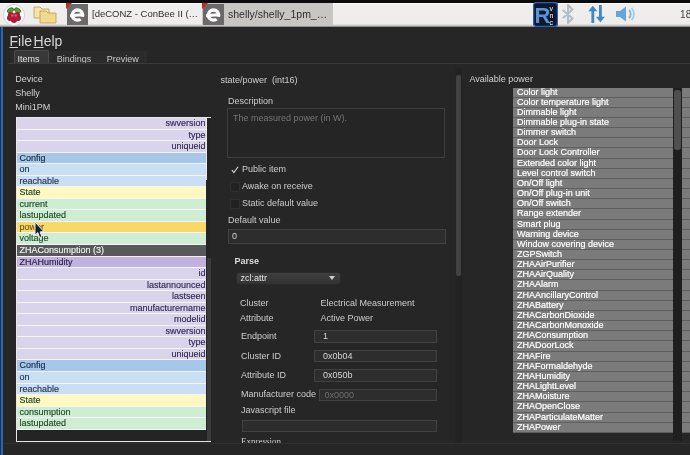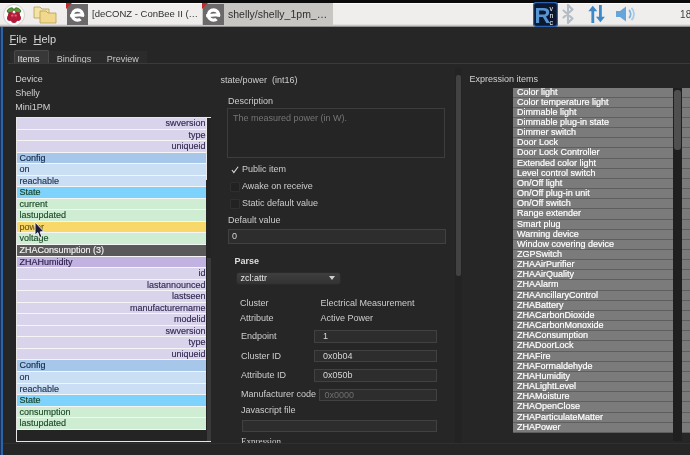--- a/index.html
+++ b/index.html
@@ -8,37 +8,37 @@
 
 #taskbar { position:absolute; left:0; top:0; width:690px; height:27px;
  background:linear-gradient(180deg,#0c0c0c 0,#0c0c0c 3px,#fcfcfa 3px,#fcfcfa 4.5px,#f0efed 4.5px,#eeedeb 24px,#d2d1cf 25px,#bdbcba 26px,#8e8e8e 26px,#8e8e8e 27px); }
 #btn2 { position:absolute; left:201.5px; top:3px; width:131px; height:23px; background:#c8c6c2; }
 .wicon { position:absolute; top:4px; width:21px; height:21px; background:#6b6969; }
 .rtri { position:absolute; left:0; top:0; width:0; height:0; border-top:6px solid #c62828; border-right:6px solid transparent; }
 .wtitle { position:absolute; top:8px; font-size:9.5px; color:#2f2f2f; }
 #clock { position:absolute; left:680px; top:9px; font-size:10px; color:#414141; letter-spacing:0.3px; }
 
 
-.menu { position:absolute; top:33px; font-size:11px; color:#d6d6d6; }
+.menu { position:absolute; top:33px; font-size:14px; color:#d6d6d6; }
 #tabstrip { position:absolute; left:9.5px; top:50.5px; width:137px; height:13px; background:#2b2b2b; }
 #tab-items { position:absolute; left:13.8px; top:50px; width:35px; height:14px; background:#383838; border:1px solid #4a4a4a; border-bottom:none; border-radius:2px 2px 0 0; }
 .tabtxt { position:absolute; top:53.5px; font-size:9px; color:#c9c9c9; }
 #paneline { position:absolute; left:8px; top:62.5px; width:682px; height:1px; background:#3a3a3a; }
 
 
 .plabel { position:absolute; font-size:9px; color:#d2d2d2; white-space:nowrap; }
 #leftlist { position:absolute; left:16px; top:117px; width:195px; height:325px; background:#242424; border:1px solid #e6e6e6; border-right:none; }
 #leftrows { position:absolute; left:0; top:0; width:188.5px; }
 .lr { height:11.553px; border-bottom:1px solid #f5f5f5; font-size:9px; line-height:10.6px; padding-left:2.5px; white-space:nowrap; overflow:hidden; -webkit-text-stroke:0.15px currentColor; }
 .lav  { background:#dad3ec; color:#332a52;text-align:right; }
 .lavh { background:#c2b2e2; color:#2c2248; }
 .blu  { background:#cadef4; color:#1c3050; }
 .bluh { background:#a6c6ea; color:#152a48; }
 .grn  { background:#cfedd2; color:#1e4a2a; }
-.grnh { background:#7dd3fc; color:#173f20; }
+.grnh { background:#fef9c3; color:#173f20; }
 .yel  { background:#f8d868; color:#6e5510; }
 .dark { background:#595959; color:#f2f2f2; }
 #lscroll { position:absolute; left:188.5px; top:0; width:5.5px; height:323px; background:#242424; }
 #lwhite { position:absolute; left:0; top:0; width:1.4px; height:62px; background:#e8e8e8; }
 #lthumb { position:absolute; left:1.4px; top:140px; width:4.1px; height:183px; background:#3a3a3a; }
 
 
 .mlabel { position:absolute; font-size:9px; color:#cdcdcd; white-space:nowrap; }
 .field { position:absolute; background:#2d2d2d; border:1px solid #414141; font-size:9px; color:#d6d6d6; }
 .cbox { position:absolute; width:10px; height:10px; background:#222222; border:1px solid #2f2f2f; border-radius:1px; }
@@ -206,21 +206,21 @@
 <div class="field" style="left:318.5px;top:388.5px;width:118.5px;height:12.5px;line-height:10.5px;padding-left:5px;color:#6f6f6f;">0x0000</div>
 <div class="mlabel" style="left:241px;top:404.5px">Javascript file</div>
 <div class="field" style="left:242px;top:419.5px;width:195px;height:12.5px;"></div>
 <div class="abs" style="left:230px;top:435px;width:215px;height:8px;overflow:hidden;">
     <div class="mlabel" style="left:11px;top:1px;position:absolute;font-family:Liberation Serif, serif;">Expression</div>
   </div>
 
 <div id="mscroll"></div>
 <div id="mthumb"></div>
 
-<div class="plabel" style="left:469.5px;top:74.3px">Expression items</div>
+<div class="plabel" style="left:469.5px;top:74.3px">Available power</div>
 <div id="rightlist">
     <div class="rr">Color light</div>
     <div class="rr">Color temperature light</div>
     <div class="rr">Dimmable light</div>
     <div class="rr">Dimmable plug-in state</div>
     <div class="rr">Dimmer switch</div>
     <div class="rr">Door Lock</div>
     <div class="rr">Door Lock Controller</div>
     <div class="rr">Extended color light</div>
     <div class="rr">Level control switch</div>

